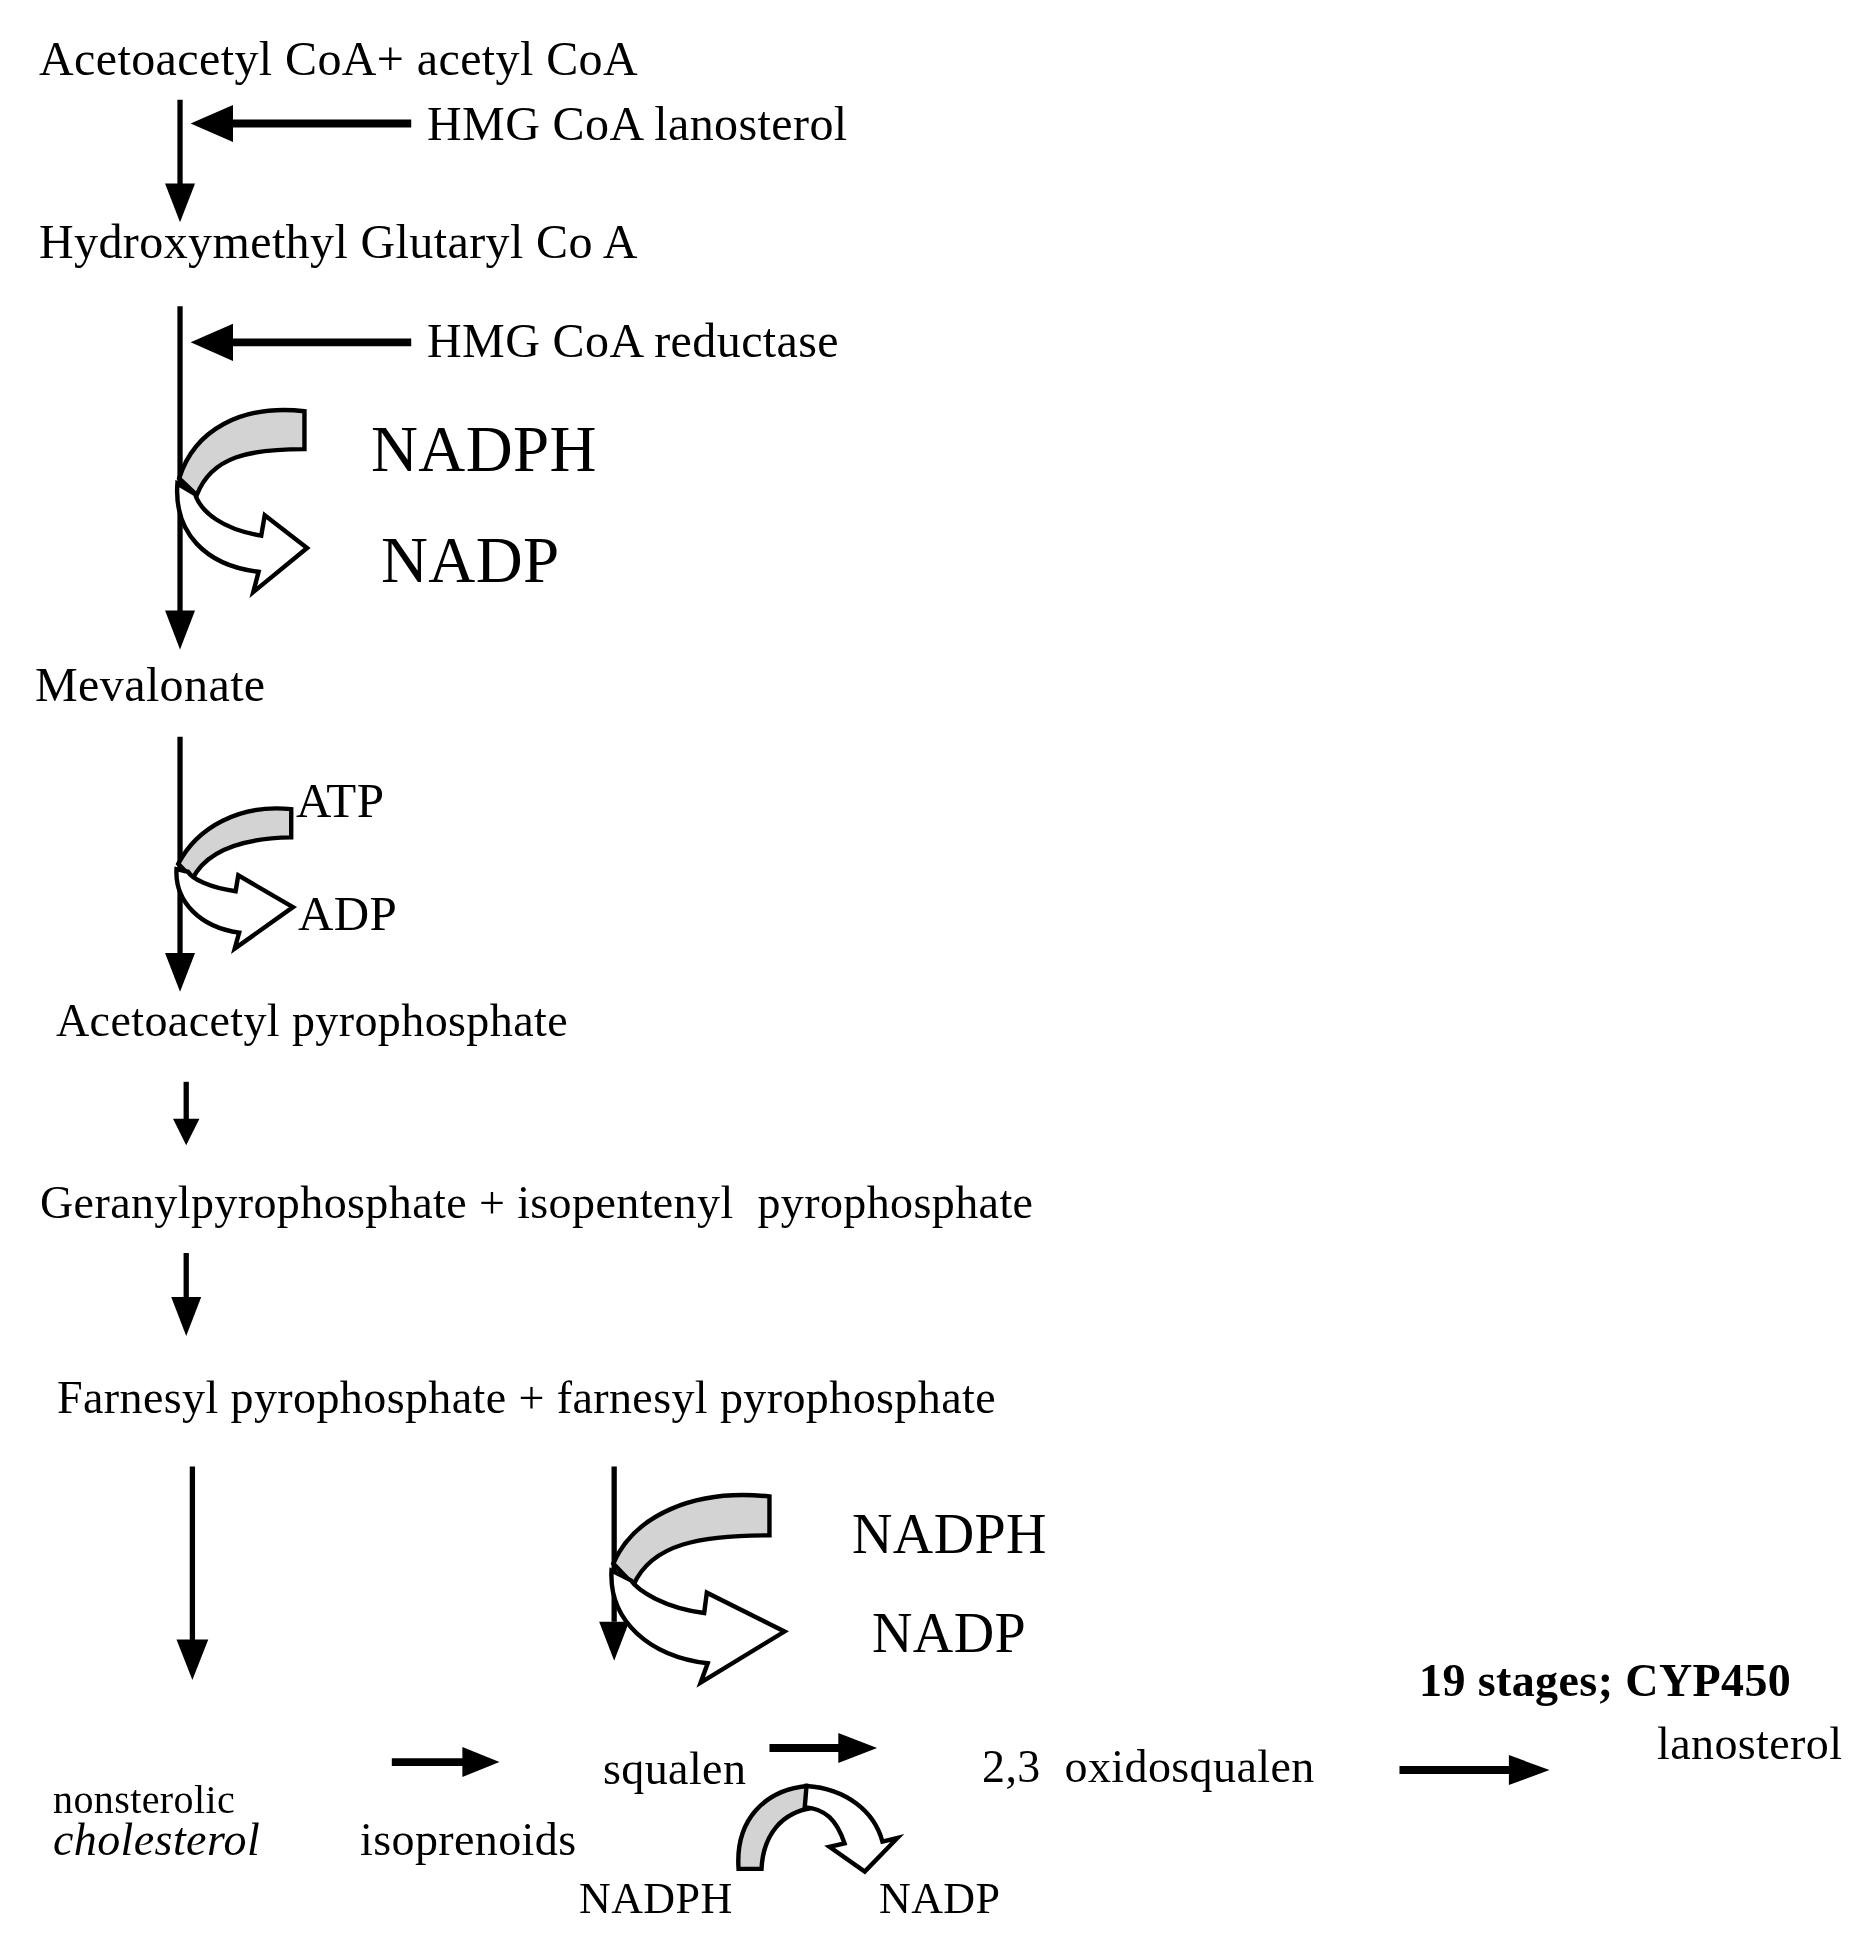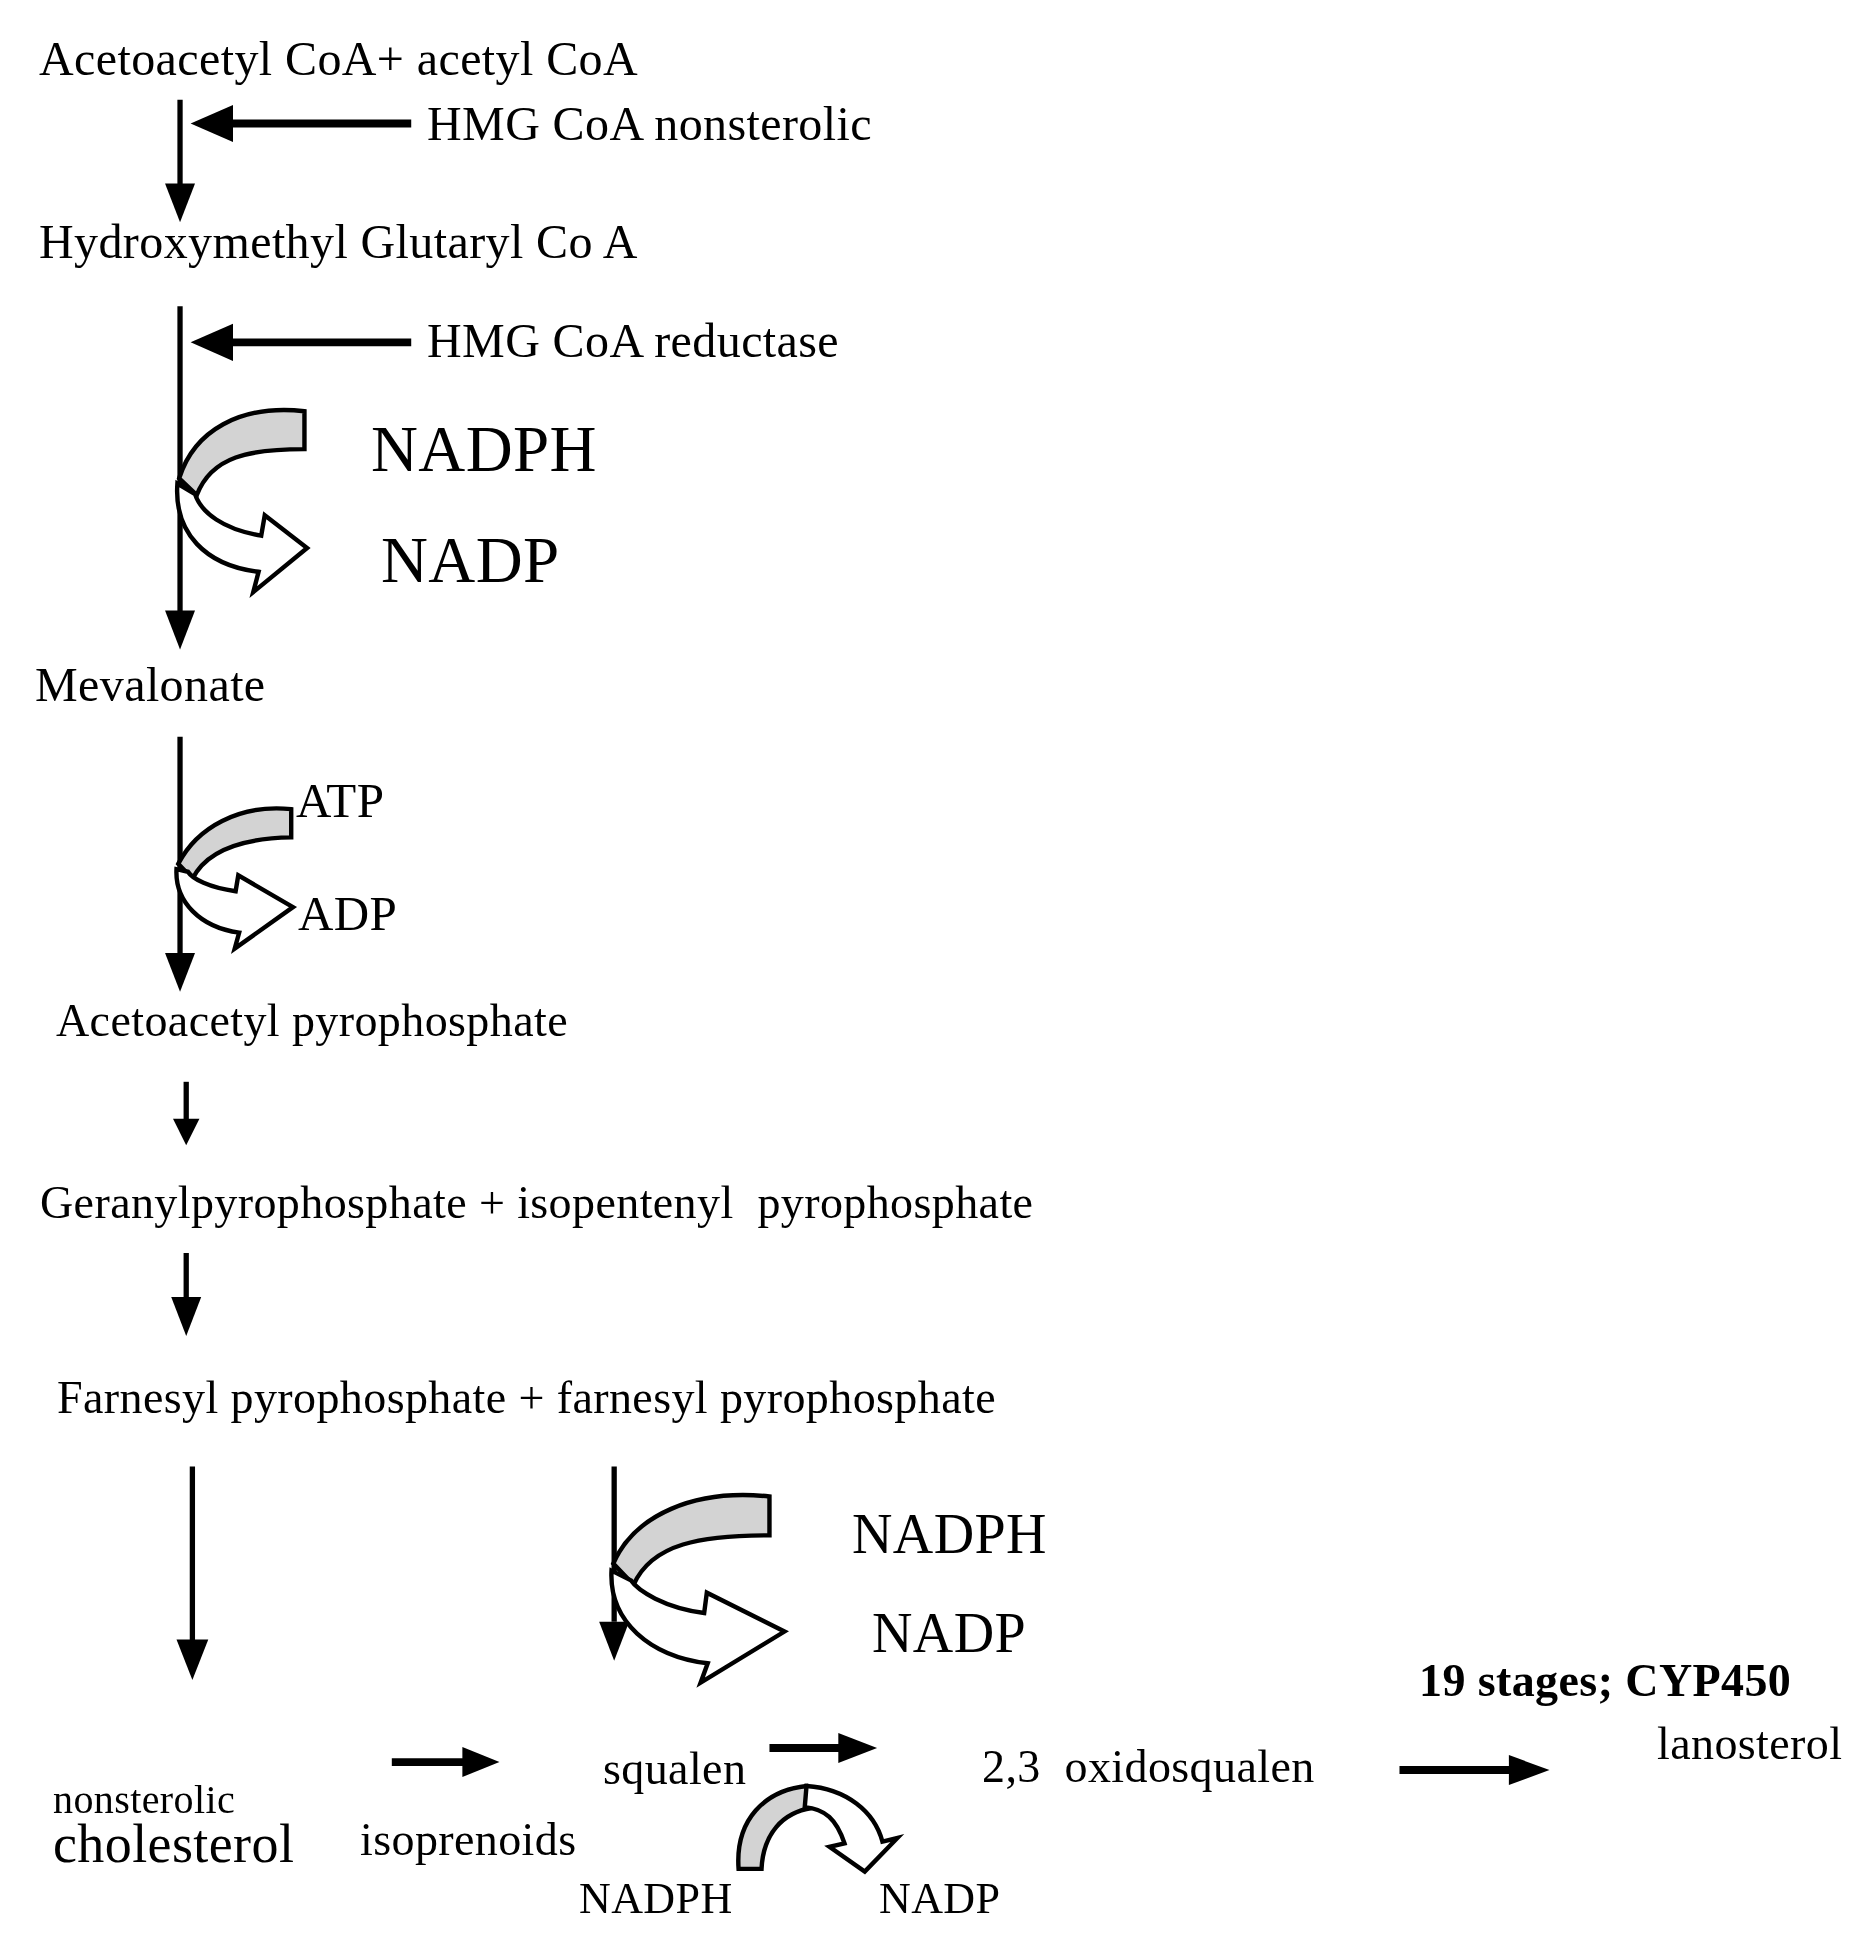--- a/index.html
+++ b/index.html
@@ -111,21 +111,21 @@
       <path class="ribbon ribbon-white" d="M 693,1780 C 690,1838 737,1877 802,1885 L 794,1907 L 889,1849 L 801,1805 L 798,1828 C 753,1822 723,1803 715,1791 Z"></path>
     </g>
 
     <g>
       <path class="ribbon" d="M 837,2118 C 833,2062 867,2029 914,2024 L 920,2049 C 887,2054 865,2078 863,2118 Z" fill="#d3d3d3"></path>
       <path class="ribbon ribbon-white" d="M 914,2024 C 959,2027 991,2053 1000,2087 L 1017,2083 L 980,2121 L 940,2093 L 957,2089 C 948,2062 935,2050 912,2048 Z"></path>
     </g>
   </svg>
 
   <div class="lbl" style="left:39px;  top:34px;   font-size:48px;">Acetoacetyl CoA+ acetyl CoA</div>
-  <div class="lbl" style="left:427px; top:99px;  font-size:48px;">HMG CoA nonsterolic</div>
+  <div class="lbl" style="left:427px; top:99px;  font-size:48px;">HMG CoA lanosterol</div>
   <div class="lbl" style="left:39px;  top:217px;  font-size:48px;">Hydroxymethyl Glutaryl Co A</div>
   <div class="lbl" style="left:427px; top:316px;  font-size:48px;">HMG CoA reductase</div>
 
   <div class="lbl" style="left:371px; top:415px;  font-size:65px;">NADPH</div>
   <div class="lbl" style="left:381px; top:526px;  font-size:65px;">NADP</div>
 
   <div class="lbl" style="left:35px;  top:660px;  font-size:48px;">Mevalonate</div>
   <div class="lbl" style="left:296px; top:775px;  font-size:49px;">ATP</div>
   <div class="lbl" style="left:298px; top:888px; font-size:49px;">ADP</div>
 
@@ -134,21 +134,21 @@
   <div class="lbl" style="left:57px;  top:1374px; font-size:46px;">Farnesyl pyrophosphate + farnesyl pyrophosphate</div>
 
   <div class="lbl" style="left:852px; top:1505px; font-size:56px;">NADPH</div>
   <div class="lbl" style="left:872px; top:1604px; font-size:56px;">NADP</div>
 
   <div class="lbl" style="left:1419px; top:1657px; font-size:46px;font-weight:bold;">19 stages; CYP450</div>
   <div class="lbl" style="left:1657px; top:1720px; font-size:46px;">lanosterol</div>
   <div class="lbl" style="left:982px; top:1743px; font-size:46px;">2,3  oxidosqualen</div>
 
   <div class="lbl" style="left:53px;  top:1779px; font-size:40px;font-family:Liberation Serif, serif;">nonsterolic</div>
-  <div class="lbl" style="left:53px;  top:1816px; font-size:54px;">cholesterol</div>
+  <div class="lbl" style="left:53px;  top:1816px; font-size:46px;font-style:italic;">cholesterol</div>
   <div class="lbl" style="left:360px; top:1816px; font-size:46px;">isoprenoids</div>
   <div class="lbl" style="left:603px; top:1745px; font-size:46px;">squalen</div>
 
   <div class="lbl" style="left:579px; top:1876px; font-size:44px;">NADPH</div>
   <div class="lbl" style="left:879px; top:1876px; font-size:44px;">NADP</div>
 
 </div>
 
 
 </body></html>

